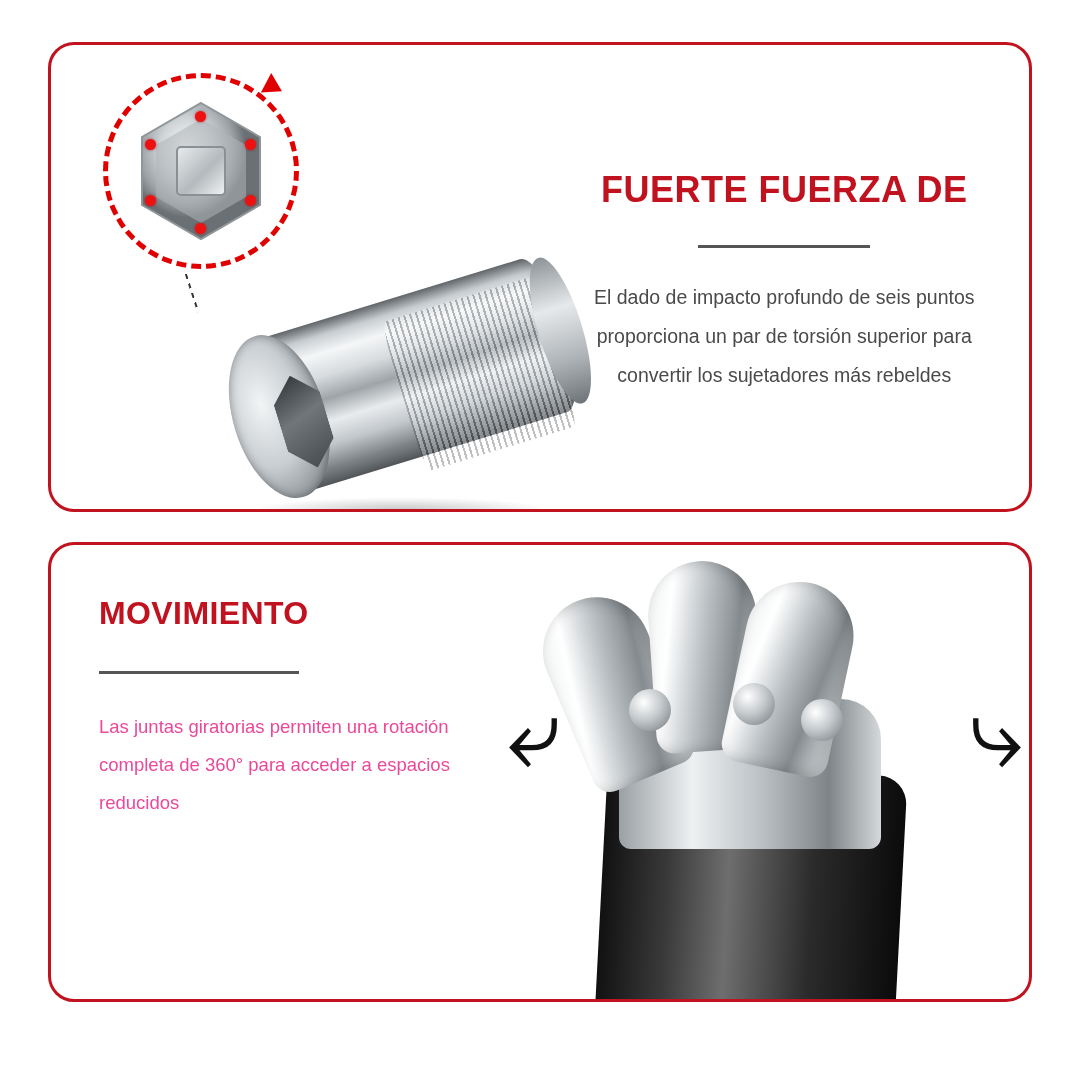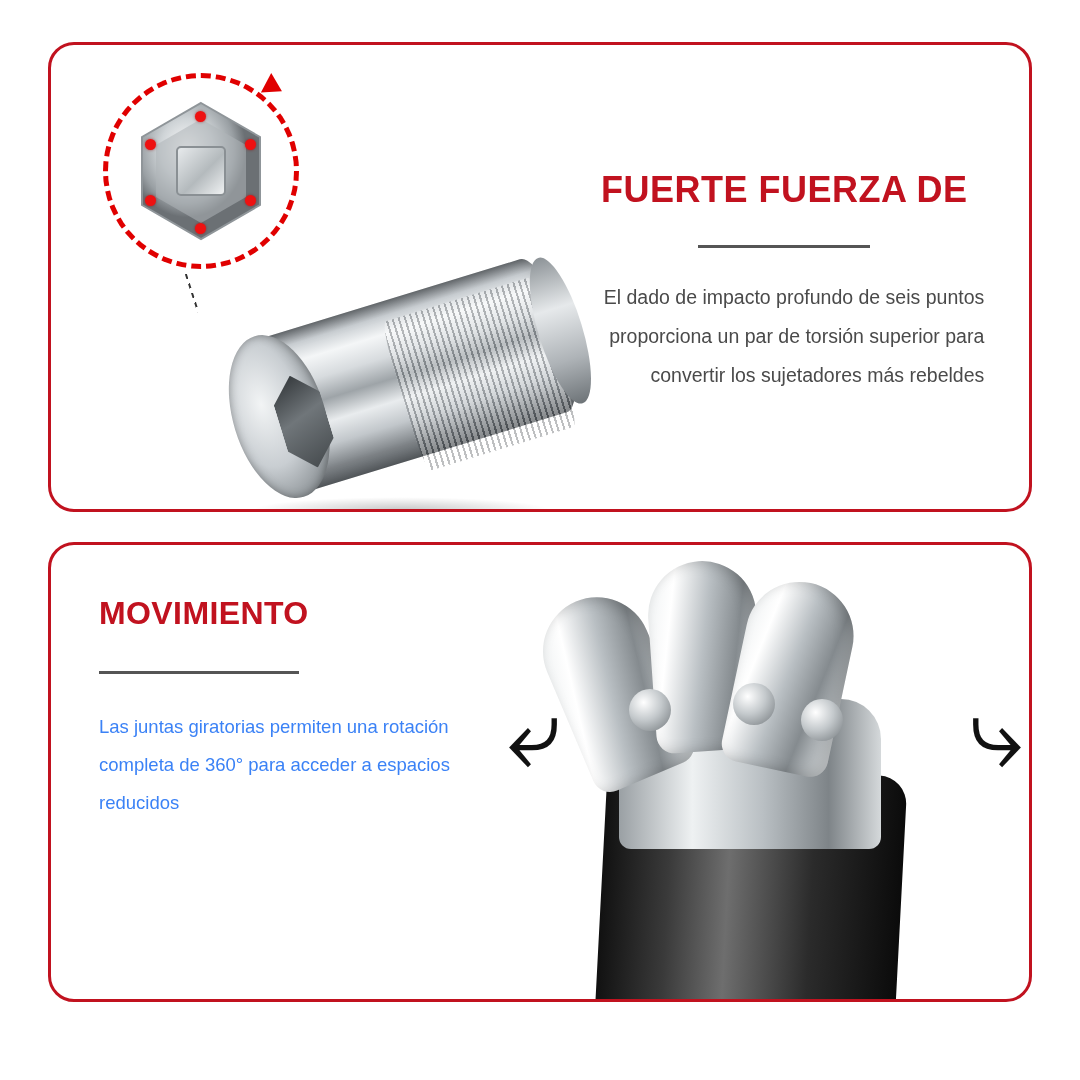--- a/index.html
+++ b/index.html
@@ -59,21 +59,21 @@
   .rule {
     width: 172px;
     height: 3px;
     background: #555;
     margin: 34px auto 30px;
   }
   .body-text {
     color: #4a4a4a;
     font-size: 19.5px;
     line-height: 2.0;
-    text-align: right;
+    text-align: center;
     max-width: 400px;
   }
 
   
   .socket-wrap {
     position: absolute;
     left: 0; top: 0; right: 0; bottom: 0;
   }
   .dashed-circle {
     position: absolute;
@@ -184,21 +184,21 @@
     letter-spacing: 0.4px;
     text-align: left;
   }
   .rule-left {
     width: 200px;
     height: 3px;
     background: #555;
     margin: 38px 0 34px;
   }
   .body-text-left {
-    color: #3b82f6;
+    color: #ec4899;
     font-size: 18.5px;
     line-height: 2.05;
     text-align: left;
     max-width: 400px;
   }
   .bottom-right {
     position: relative;
     width: 54%;
     height: 100%;
     overflow: hidden;

